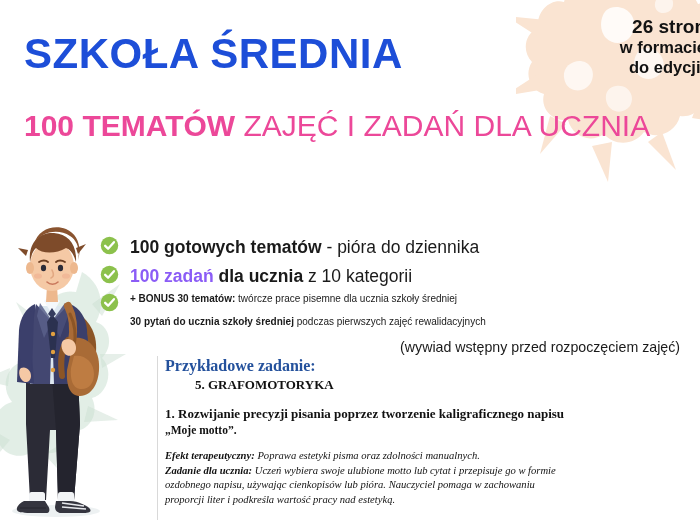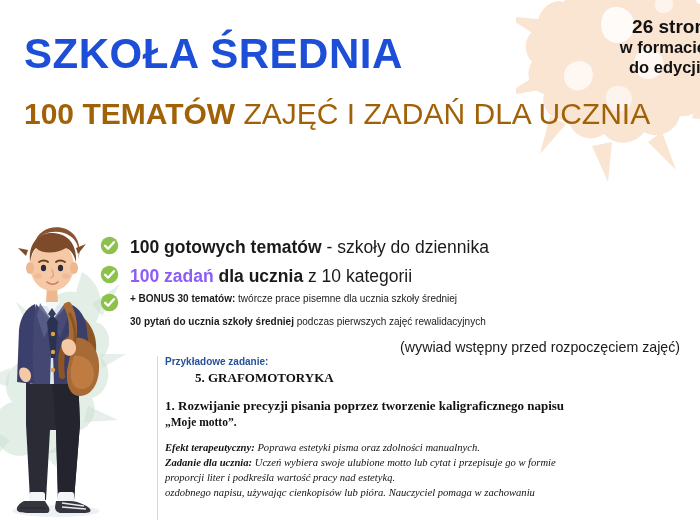--- a/index.html
+++ b/index.html
@@ -62,23 +62,23 @@
     font-size: 42px;
     font-weight: bold;
     letter-spacing: 0.5px;
     color: #1d4ed8;
     line-height: 1.0;
     margin-top: 11px;
     white-space: nowrap;
   }
   .h-line3 {
     font-size: 30px;
-    color: #a16207;
+    color: #ec4899;
     line-height: 1.0;
-    margin-top: 24px;
+    margin-top: 36px;
     white-space: nowrap;
   }
   .h-line3 .strong { font-weight: bold; }
 
   
   .badge {
     position: absolute;
     right: -6px;
     top: 16px;
     z-index: 4;
@@ -145,22 +145,22 @@
     width: 543px;
     height: 164px;
     background: #ffffff;
     border-left: 1px solid #d9d9d9;
     padding-left: 7px;
     box-sizing: border-box;
     z-index: 2;
     overflow: hidden;
   }
   .doc-label {
-    font-family: Liberation Sans, sans-serif;
-    font-size: 10px;
+    font-family: Liberation Serif, serif;
+    font-size: 16px;
     font-weight: bold;
     color: #24519C;
     line-height: 1.25;
   }
   .doc-serif {
     font-family: "Liberation Serif", serif;
     color: #111111;
   }
   .doc-title {
     font-size: 13px;
@@ -258,21 +258,21 @@
     <div class="b3">do edycji!</div>
   </div>
 
   <div class="bullets">
 
     <div class="brow">
       <svg class="check" viewBox="0 0 24 24" aria-hidden="true">
         <circle cx="12" cy="12" r="11" fill="#8CC14C"></circle>
         <path d="M6.5 12.4 L10.2 16 L17.6 7.8" fill="none" stroke="#ffffff" stroke-width="2.9" stroke-linecap="round" stroke-linejoin="round"></path>
       </svg>
-      <div class="btext b-big"><span class="bold">100 gotowych tematów</span><span> - szkoły do dziennika</span></div>
+      <div class="btext b-big"><span class="bold">100 gotowych tematów</span><span> - pióra do dziennika</span></div>
     </div>
 
     <div class="brow">
       <svg class="check" viewBox="0 0 24 24" aria-hidden="true">
         <circle cx="12" cy="12" r="11" fill="#8CC14C"></circle>
         <path d="M6.5 12.4 L10.2 16 L17.6 7.8" fill="none" stroke="#ffffff" stroke-width="2.9" stroke-linecap="round" stroke-linejoin="round"></path>
       </svg>
       <div class="btext b-big"><span class="blue">100 zadań</span><span class="bold"> dla ucznia</span><span> z 10 kategorii</span></div>
     </div>
 
@@ -293,22 +293,22 @@
   </div>
 
   <div class="doc">
     <div class="doc-label">Przykładowe zadanie:</div>
     <div class="doc-serif doc-title">5. GRAFOMOTORYKA</div>
     <div class="doc-serif doc-task">1. Rozwijanie precyzji pisania poprzez tworzenie kaligraficznego napisu</div>
     <div class="doc-serif doc-quote">„Moje motto”.</div>
     <div class="doc-serif doc-body">
       <p><span class="lbl">Efekt terapeutyczny:</span><span> Poprawa estetyki pisma oraz zdolności manualnych.</span></p>
       <p><span class="lbl">Zadanie dla ucznia:</span><span> Uczeń wybiera swoje ulubione motto lub cytat i przepisuje go w formie</span></p>
+      <p>ozdobnego napisu, używając cienkopisów lub pióra. Nauczyciel pomaga w zachowaniu</p>
       <p>proporcji liter i podkreśla wartość pracy nad estetyką.</p>
-      <p>ozdobnego napisu, używając cienkopisów lub pióra. Nauczyciel pomaga w zachowaniu</p>
     </div>
   </div>
 
   <svg class="boy" viewBox="0 0 112 302" aria-hidden="true">
 
     <ellipse cx="56" cy="293" rx="44" ry="6" fill="#EDF1F2"></ellipse>
 
     <path d="M26 158 L78 158 L80 206 L74 282 L58 282 L56 212 L50 212 L46 282 L30 282 L26 206 Z" fill="#2B2B36"></path>
     <path d="M52 160 L78 158 L80 206 L74 282 L58 282 L56 212 Z" fill="#24242E"></path>
 

